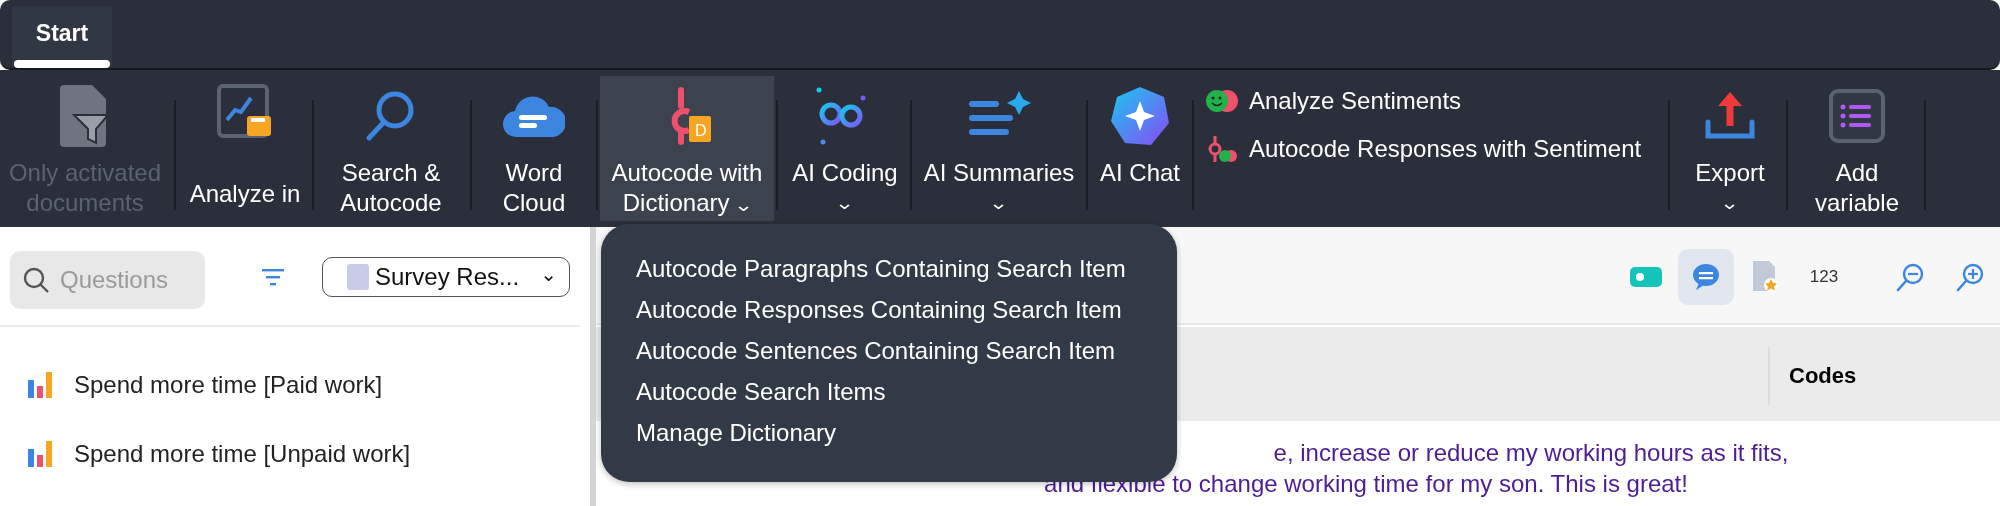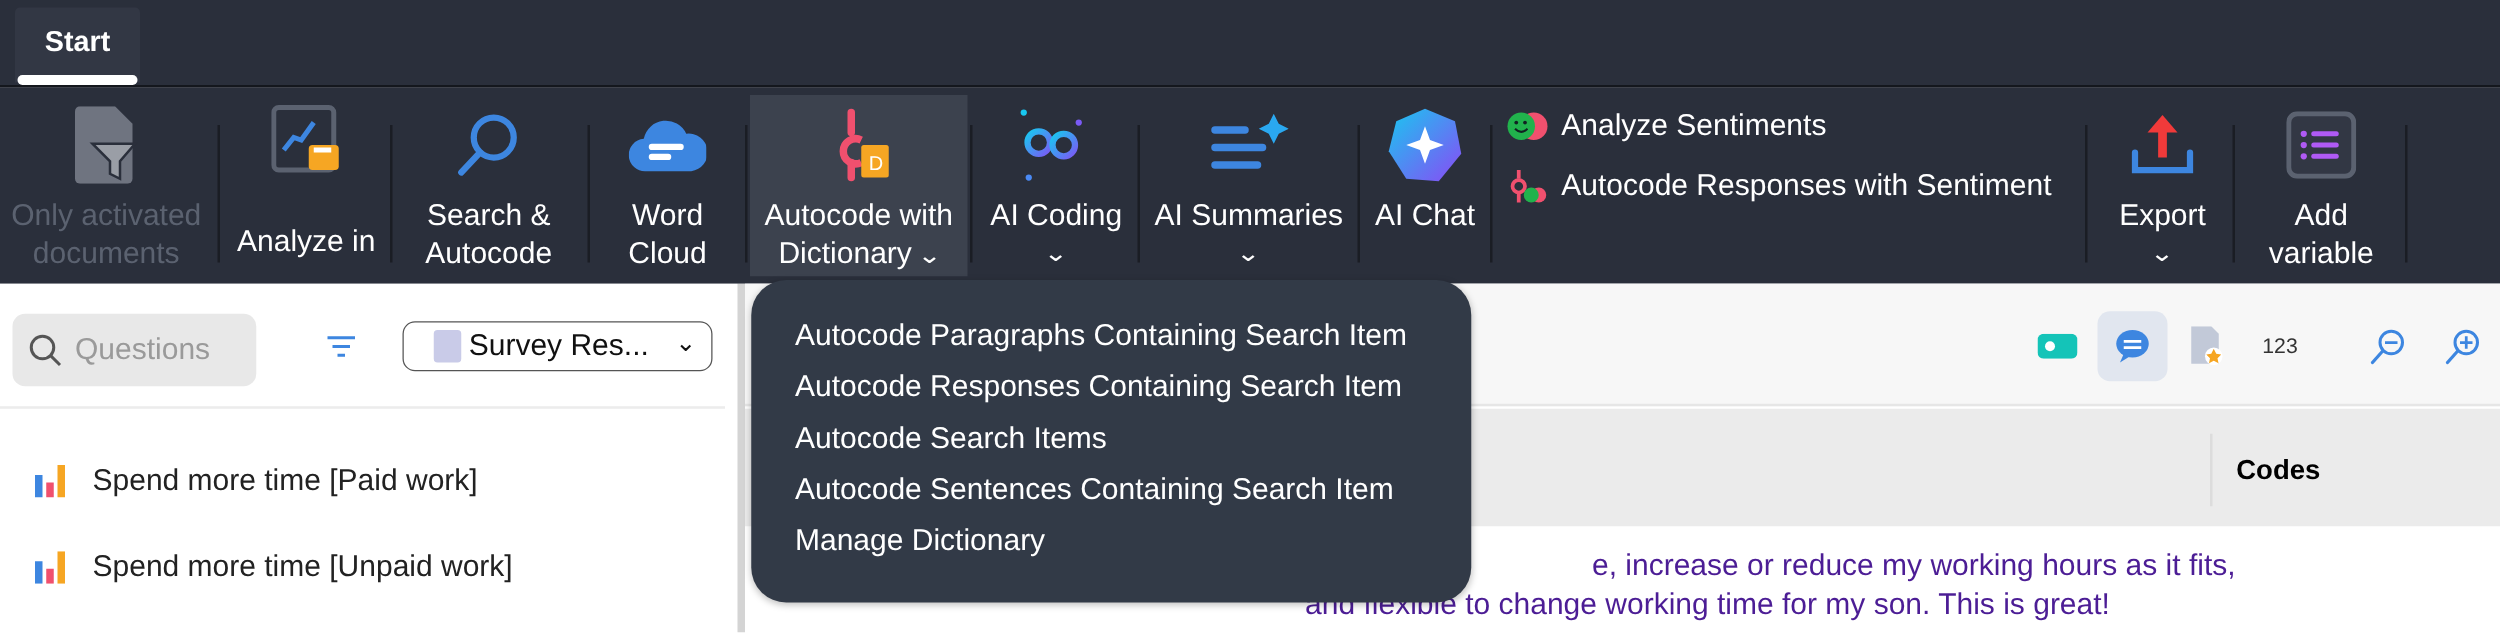--- a/index.html
+++ b/index.html
@@ -1,20 +1,20 @@
 <!DOCTYPE html>
 <html><head>
 <meta charset="utf-8">
 <style>
   * { box-sizing: border-box; margin: 0; padding: 0; }
   html, body { width: 2000px; height: 506px; overflow: hidden; }
   body { font-family: "Liberation Sans", sans-serif; background: #ffffff; position: relative; }
 
   
-  .tabbar { position: absolute; left: 0; top: 0; width: 2000px; height: 70px; background: #2a2f3b; border-bottom: 2px solid #14171d; }
+  .tabbar { position: absolute; left: 0; top: 0; width: 2000px; height: 70px; background: #2a2f3b; border-bottom: 2px solid #14171d; border-radius: 10px; }
   .tab-start { position: absolute; left: 12px; top: 6px; width: 100px; height: 60px; background: #323744; border-radius: 4px 4px 0 0; }
   .tab-start span { position: absolute; left: 0; right: 0; top: 14px; text-align: center; color: #fff; font-weight: bold; font-size: 23px; }
   .tab-start .underline { position: absolute; left: 2px; right: 2px; bottom: -2px; height: 8px; background: #fff; border-radius: 4px; }
 
   
   .ribbon { position: absolute; left: 0; top: 70px; width: 2000px; height: 157px; background: #2a2f3b; }
   .rbtn { position: absolute; top: 6px; height: 145px; display: flex; flex-direction: column; align-items: center; color: #fff; font-size: 24px; line-height: 30px; text-align: center; }
   .rbtn .ico { width: 64px; height: 64px; margin-top: 8px; margin-bottom: 10px; display: flex; align-items: center; justify-content: center; }
   .rbtn.disabled { color: #5b6270; }
   .rbtn.active { background: #3c424e; }
@@ -330,16 +330,16 @@
   </div>
   <div class="response-text">
     <div style="padding-left:330px;">e, increase or reduce my working hours as it fits,</div>
     <div>and flexible to change working time for my son. This is great!</div>
   </div>
 </div>
 
 <div class="dropdown">
   <div class="dd-item">Autocode Paragraphs Containing Search Item</div>
   <div class="dd-item">Autocode Responses Containing Search Item</div>
+  <div class="dd-item">Autocode Sentences Containing Search Item</div>
   <div class="dd-item">Autocode Search Items</div>
-  <div class="dd-item">Autocode Sentences Containing Search Item</div>
   <div class="dd-item">Manage Dictionary</div>
 </div>
 
 </body></html>

